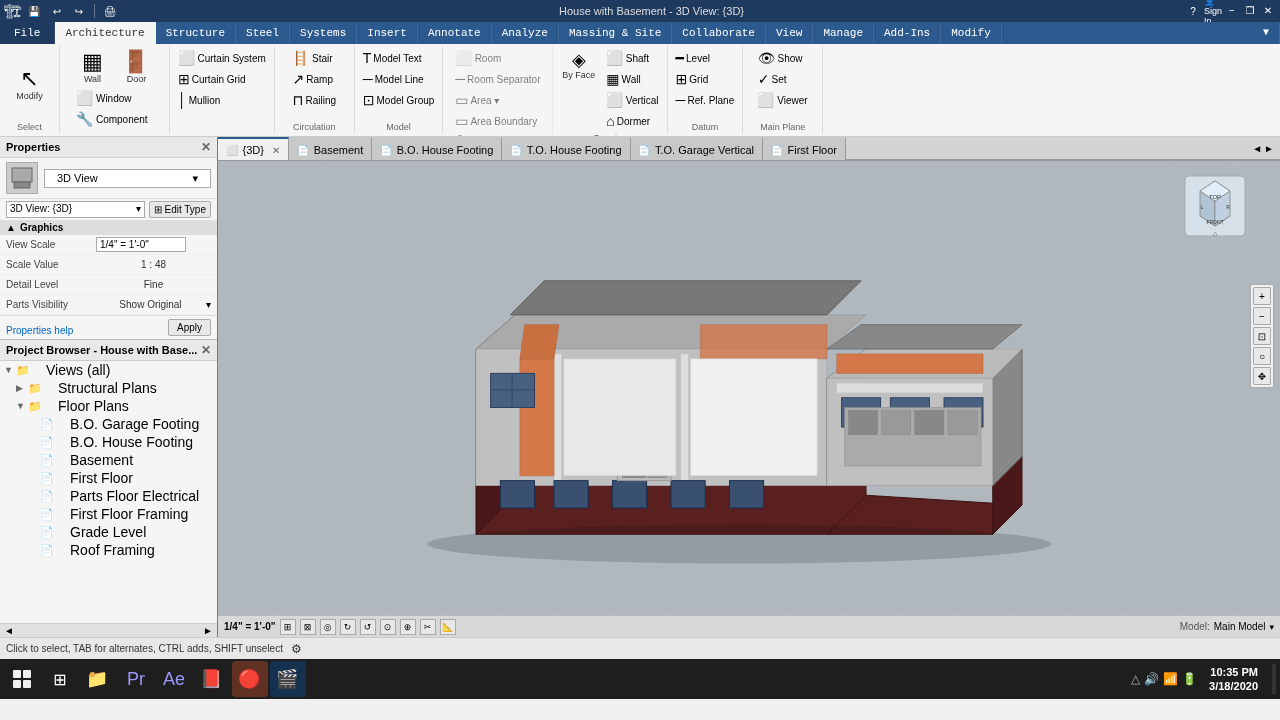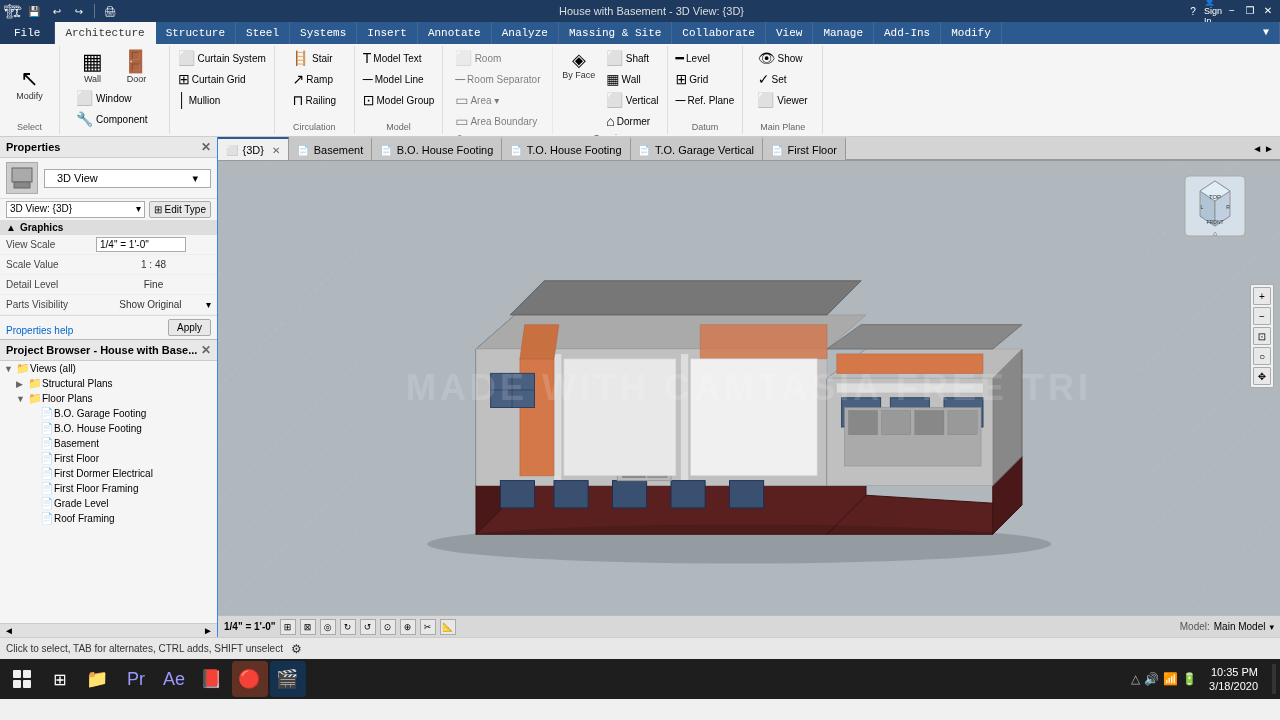--- a/index.html
+++ b/index.html
@@ -237,21 +237,21 @@
     }
     .tree-item {
       display: flex;
       align-items: center;
       padding: 1px 4px;
       cursor: pointer;
       white-space: nowrap;
     }
     .tree-toggle { width: 12px; font-size: 9px; color: #666; flex-shrink: 0; }
     .tree-icon { width: 14px; font-size: 11px; flex-shrink: 0; }
-    .tree-label { font-size: 10px; }
+    .tree-label { font-size: 14px; margin-left: 16px; }
     .tree-indent-1 { padding-left: 16px; }
     .tree-indent-2 { padding-left: 28px; }
 
     
     #viewport-area {
       flex: 1;
       background: #888;
       display: flex;
       flex-direction: column;
       overflow: hidden;
@@ -421,21 +421,21 @@
       border-radius: 4px;
     }
     .sys-tray {
       display: flex;
       align-items: center;
       gap: 6px;
       padding: 0 8px;
       color: white;
       font-size: 11px;
     }
-    .sys-tray-time { text-align: right; line-height: 1.3; }
+    .sys-tray-time { text-align: right; line-height: 1.3; font-weight: bold; }
 
     
     #building-svg {
       width: 780px;
       height: 450px;
     }
 
     
     #watermark {
       position: absolute;
@@ -723,21 +723,21 @@
 
         <div class="tree-item tree-indent-2">
           <span class="tree-toggle"></span>
           <span class="tree-icon">📄</span>
           <span class="tree-label">First Floor</span>
         </div>
 
         <div class="tree-item tree-indent-2">
           <span class="tree-toggle"></span>
           <span class="tree-icon">📄</span>
-          <span class="tree-label">First Dormer Electrical</span>
+          <span class="tree-label">Parts Floor Electrical</span>
         </div>
 
         <div class="tree-item tree-indent-2">
           <span class="tree-toggle"></span>
           <span class="tree-icon">📄</span>
           <span class="tree-label">First Floor Framing</span>
         </div>
 
         <div class="tree-item tree-indent-2">
           <span class="tree-toggle"></span>
@@ -888,21 +888,20 @@
           <polygon points="340,200 470,200 470,320 340,320" fill="#f0f0f0" stroke="#ccc" stroke-width="0.5"></polygon>
 
           <rect x="498" y="250" width="140" height="60" fill="#aaa" stroke="#888" stroke-width="0.5"></rect>
           <rect x="502" y="253" width="30" height="25" fill="#888" stroke="#777" stroke-width="0.3"></rect>
           <rect x="536" y="253" width="30" height="25" fill="#999" stroke="#777" stroke-width="0.3"></rect>
           <rect x="570" y="253" width="30" height="25" fill="#888" stroke="#777" stroke-width="0.3"></rect>
           <rect x="604" y="253" width="30" height="25" fill="#999" stroke="#777" stroke-width="0.3"></rect>
         </svg>
       </div>
 
-      <div id="watermark">MADE WITH CAMTASIA FREE TRI</div>
 
       <div id="view-cube">
         <svg width="70" height="70" viewBox="0 0 70 70">
           <rect x="5" y="5" width="60" height="60" rx="4" fill="rgba(220,230,240,0.85)" stroke="#aaa" stroke-width="1"></rect>
 
           <polygon points="20,45 35,35 50,45 35,55" fill="#c8d8e8" stroke="#888" stroke-width="0.8"></polygon>
           <polygon points="20,20 35,10 50,20 35,30" fill="#d8e8f0" stroke="#888" stroke-width="0.8"></polygon>
           <polygon points="20,20 20,45 35,55 35,30" fill="#b0c4d4" stroke="#888" stroke-width="0.8"></polygon>
           <polygon points="50,20 50,45 35,55 35,30" fill="#c0d0e0" stroke="#888" stroke-width="0.8"></polygon>
           <polygon points="20,20 35,10 50,20 35,30" fill="#e0eef8" stroke="#888" stroke-width="0.8"></polygon>

